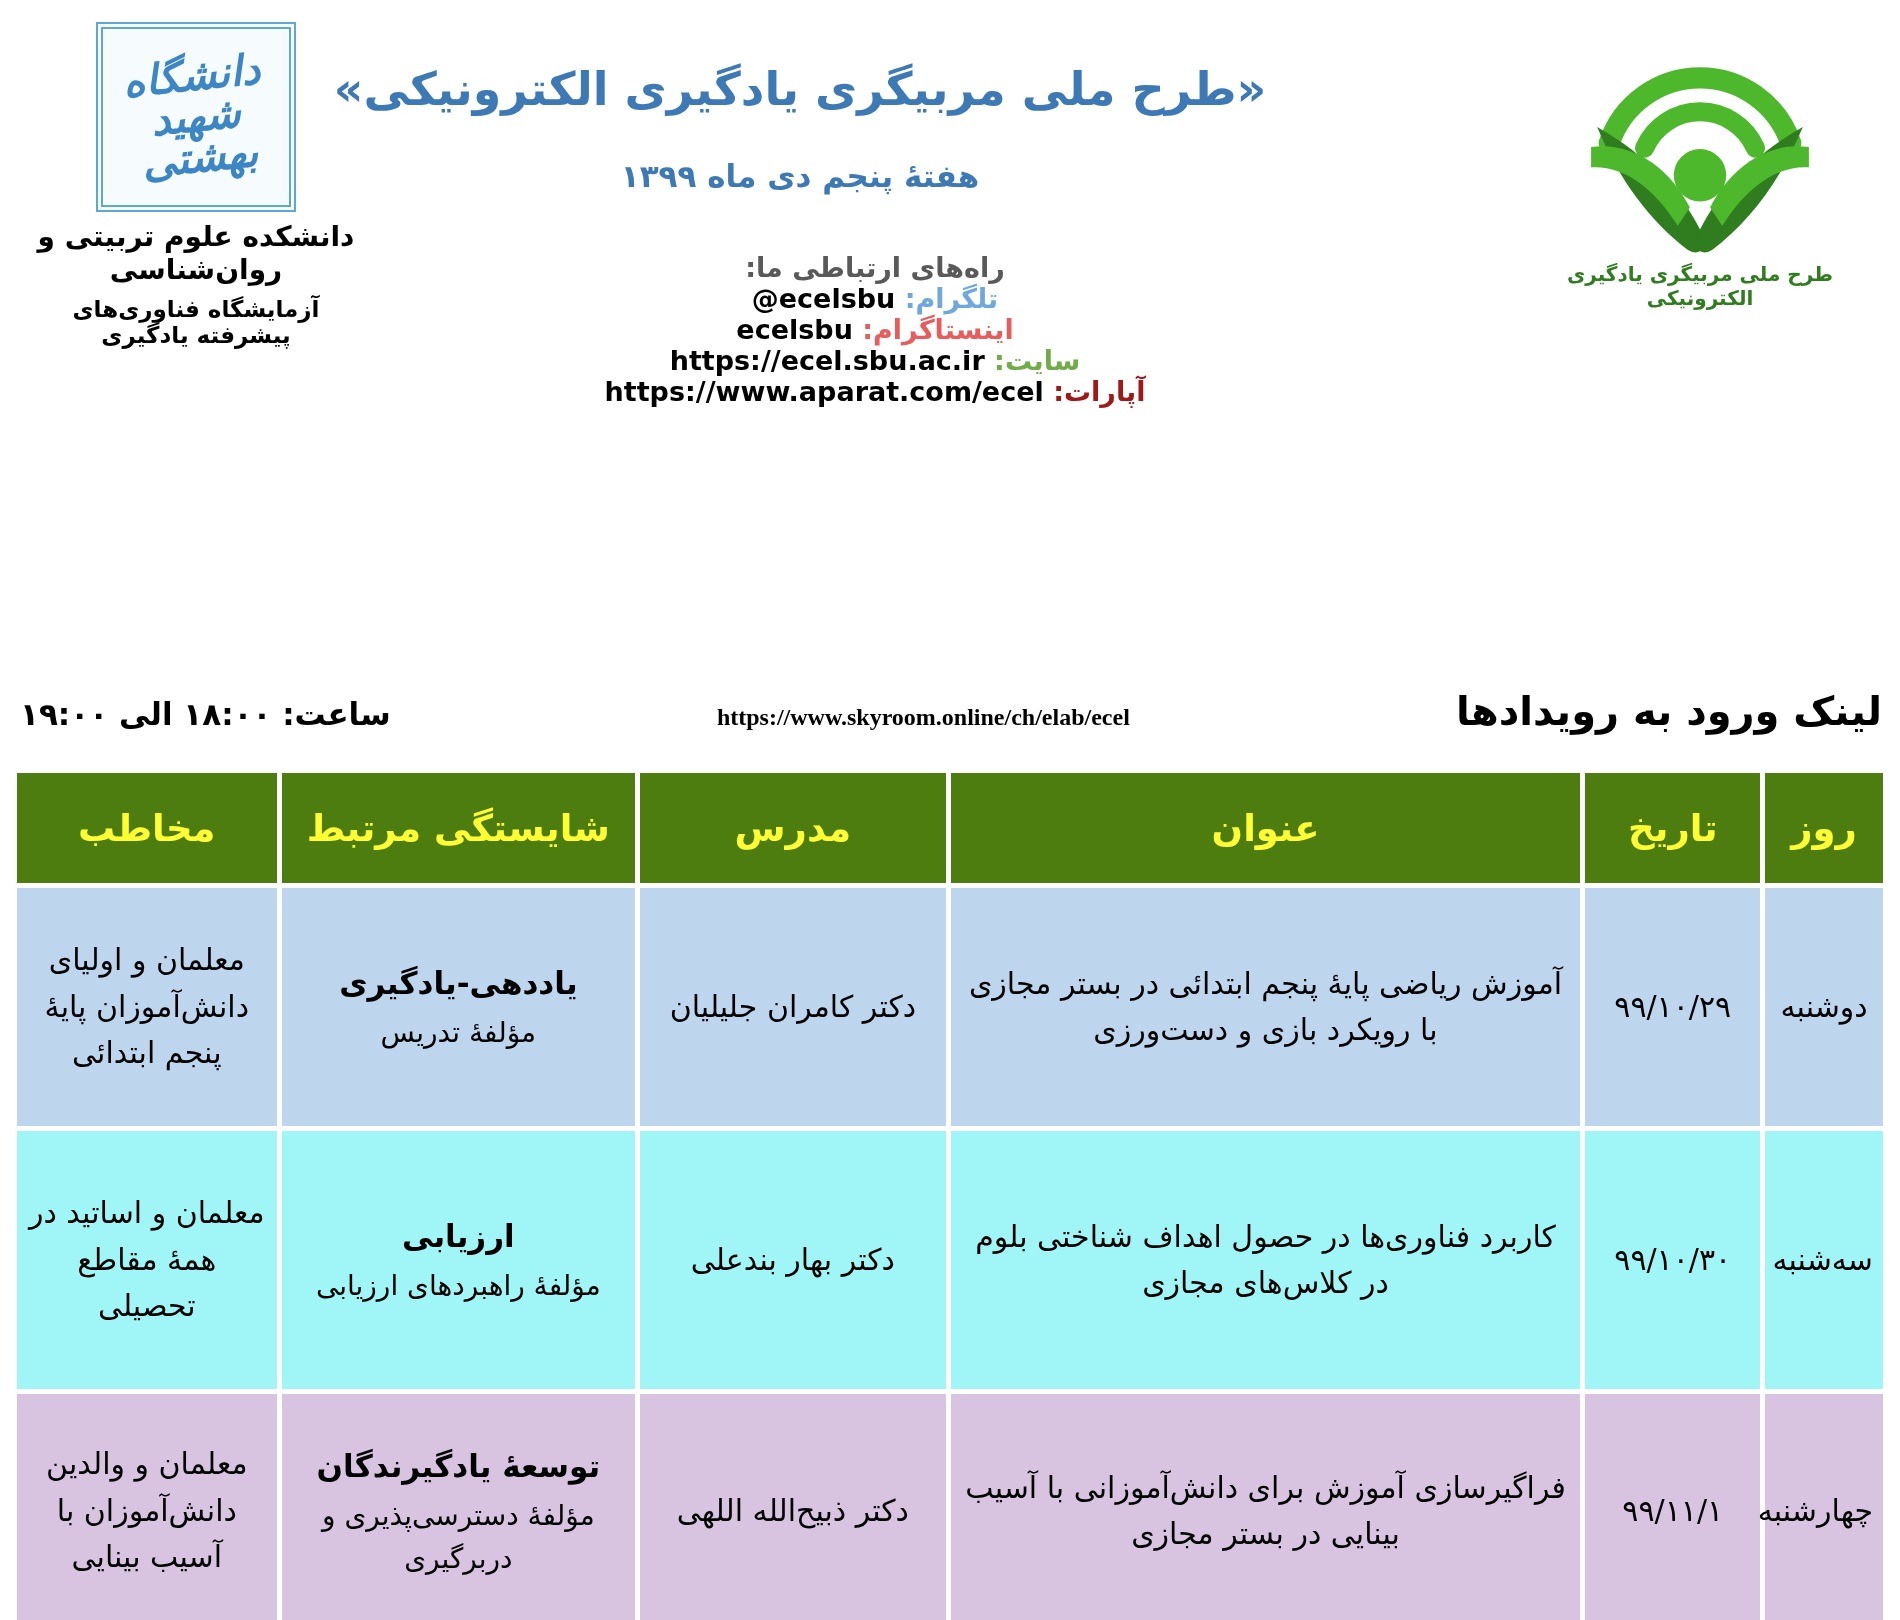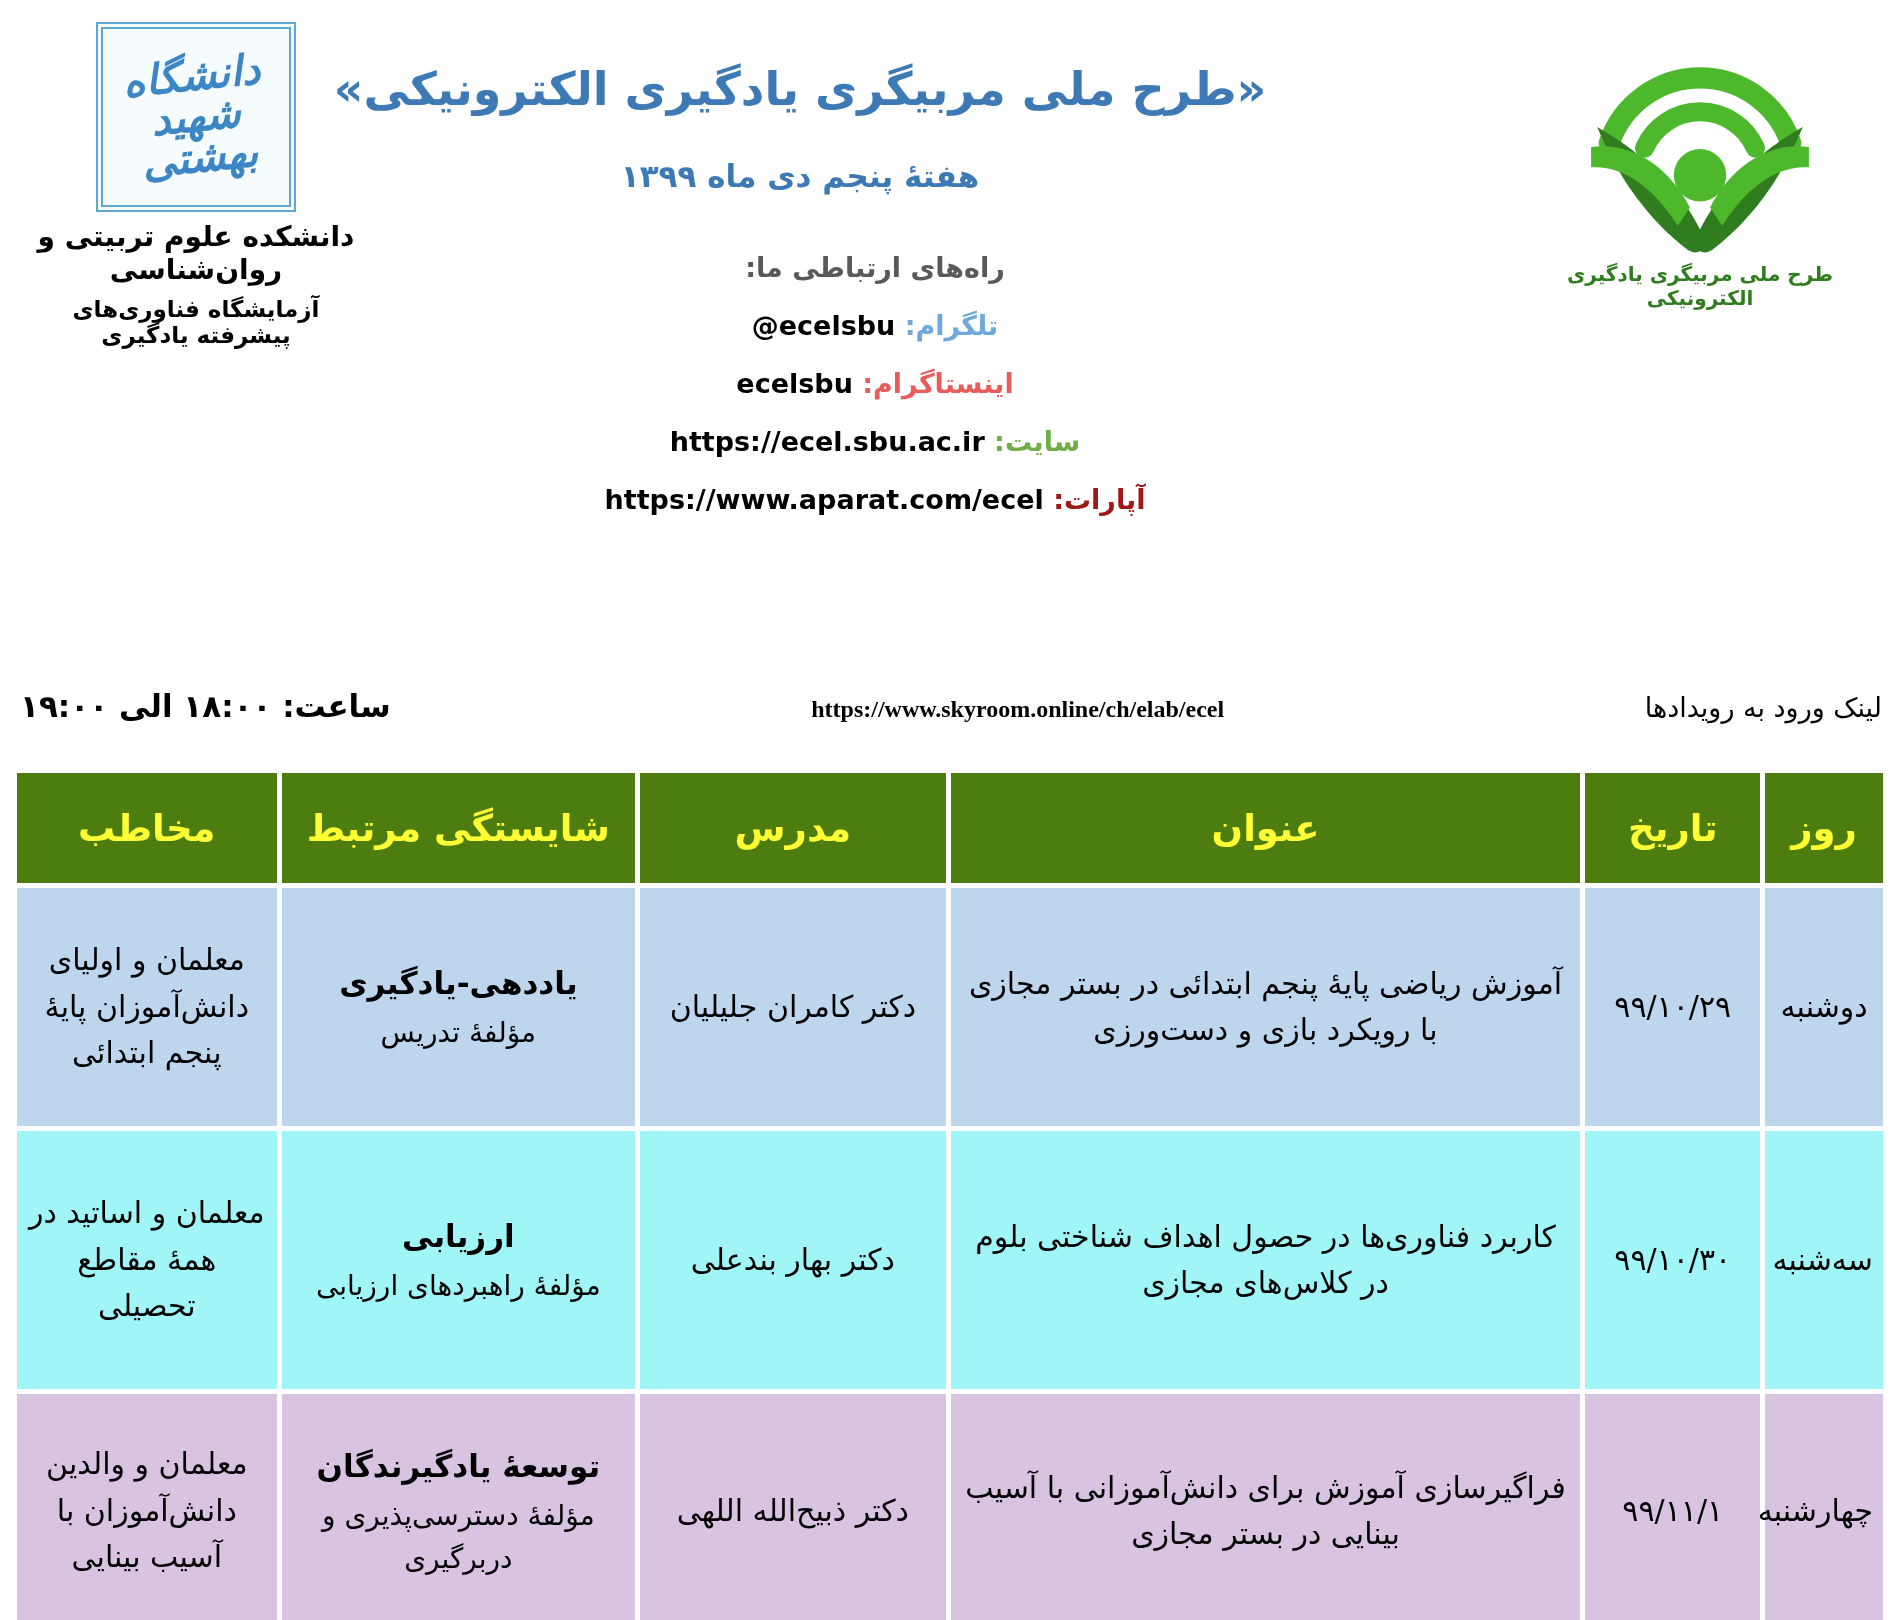--- a/index.html
+++ b/index.html
@@ -14,35 +14,35 @@
              transform:rotate(-6deg);white-space:pre-line;}
   .faculty{margin-top:8px;font-size:28px;font-weight:bold;direction:rtl;}
   .lab{margin-top:10px;font-size:23px;font-weight:bold;direction:rtl;}
 
   
   .center-top{position:absolute;left:320px;top:30px;width:960px;text-align:center;direction:rtl;margin-top:32px;}
   .title{font-size:46px;font-weight:bold;color:#3d7ab5;}
   .subtitle{margin-top:42px;font-size:31px;font-weight:bold;color:#3d7ab5;}
   .contact{position:absolute;left:330px;top:252px;width:1090px;text-align:center;direction:rtl;}
   .contact-heading{font-size:27px;font-weight:bold;color:#595959;}
-  .contact-line{margin-top:27px;font-size:27px;font-weight:bold;}
+  .contact-line{font-size:27px;font-weight:bold;}
   .contact-line .val{color:#000;font-weight:bold;}
   .lbl-telegram{color:#6fa8dc;}
   .lbl-instagram{color:#e85c5c;}
   .lbl-site{color:#71ad47;}
   .lbl-aparat{color:#a01818;}
 
   
   .logo-right{position:absolute;right:40px;top:14px;width:320px;text-align:center;}
   .logo-caption{margin-top:2px;font-size:20px;font-weight:bold;color:#2f7d1e;direction:rtl;}
 
   
   .linkbar{position:absolute;top:688px;left:20px;right:18px;direction:rtl;display:flex;
            justify-content:space-between;align-items:baseline;}
-  .events-label{font-size:27px;font-weight:normal;}
+  .events-label{font-size:40px;font-weight:bold;}
   .events-url{font-size:24px;font-weight:bold;font-family:"Liberation Serif",serif;direction:ltr;}
   .time{font-size:31px;font-weight:bold;}
 
   
   table.schedule{position:absolute;top:768px;left:12px;width:1876px;direction:rtl;
                  border-collapse:separate;border-spacing:5px;table-layout:fixed;}
   table.schedule th{background:#4d7c0f;color:#ffff33;font-size:37px;font-weight:bold;height:110px;
                     text-align:center;vertical-align:middle;padding:0 6px;}
   table.schedule td{text-align:center;vertical-align:middle;font-size:30px;line-height:1.55;
                     padding:6px 10px;}

